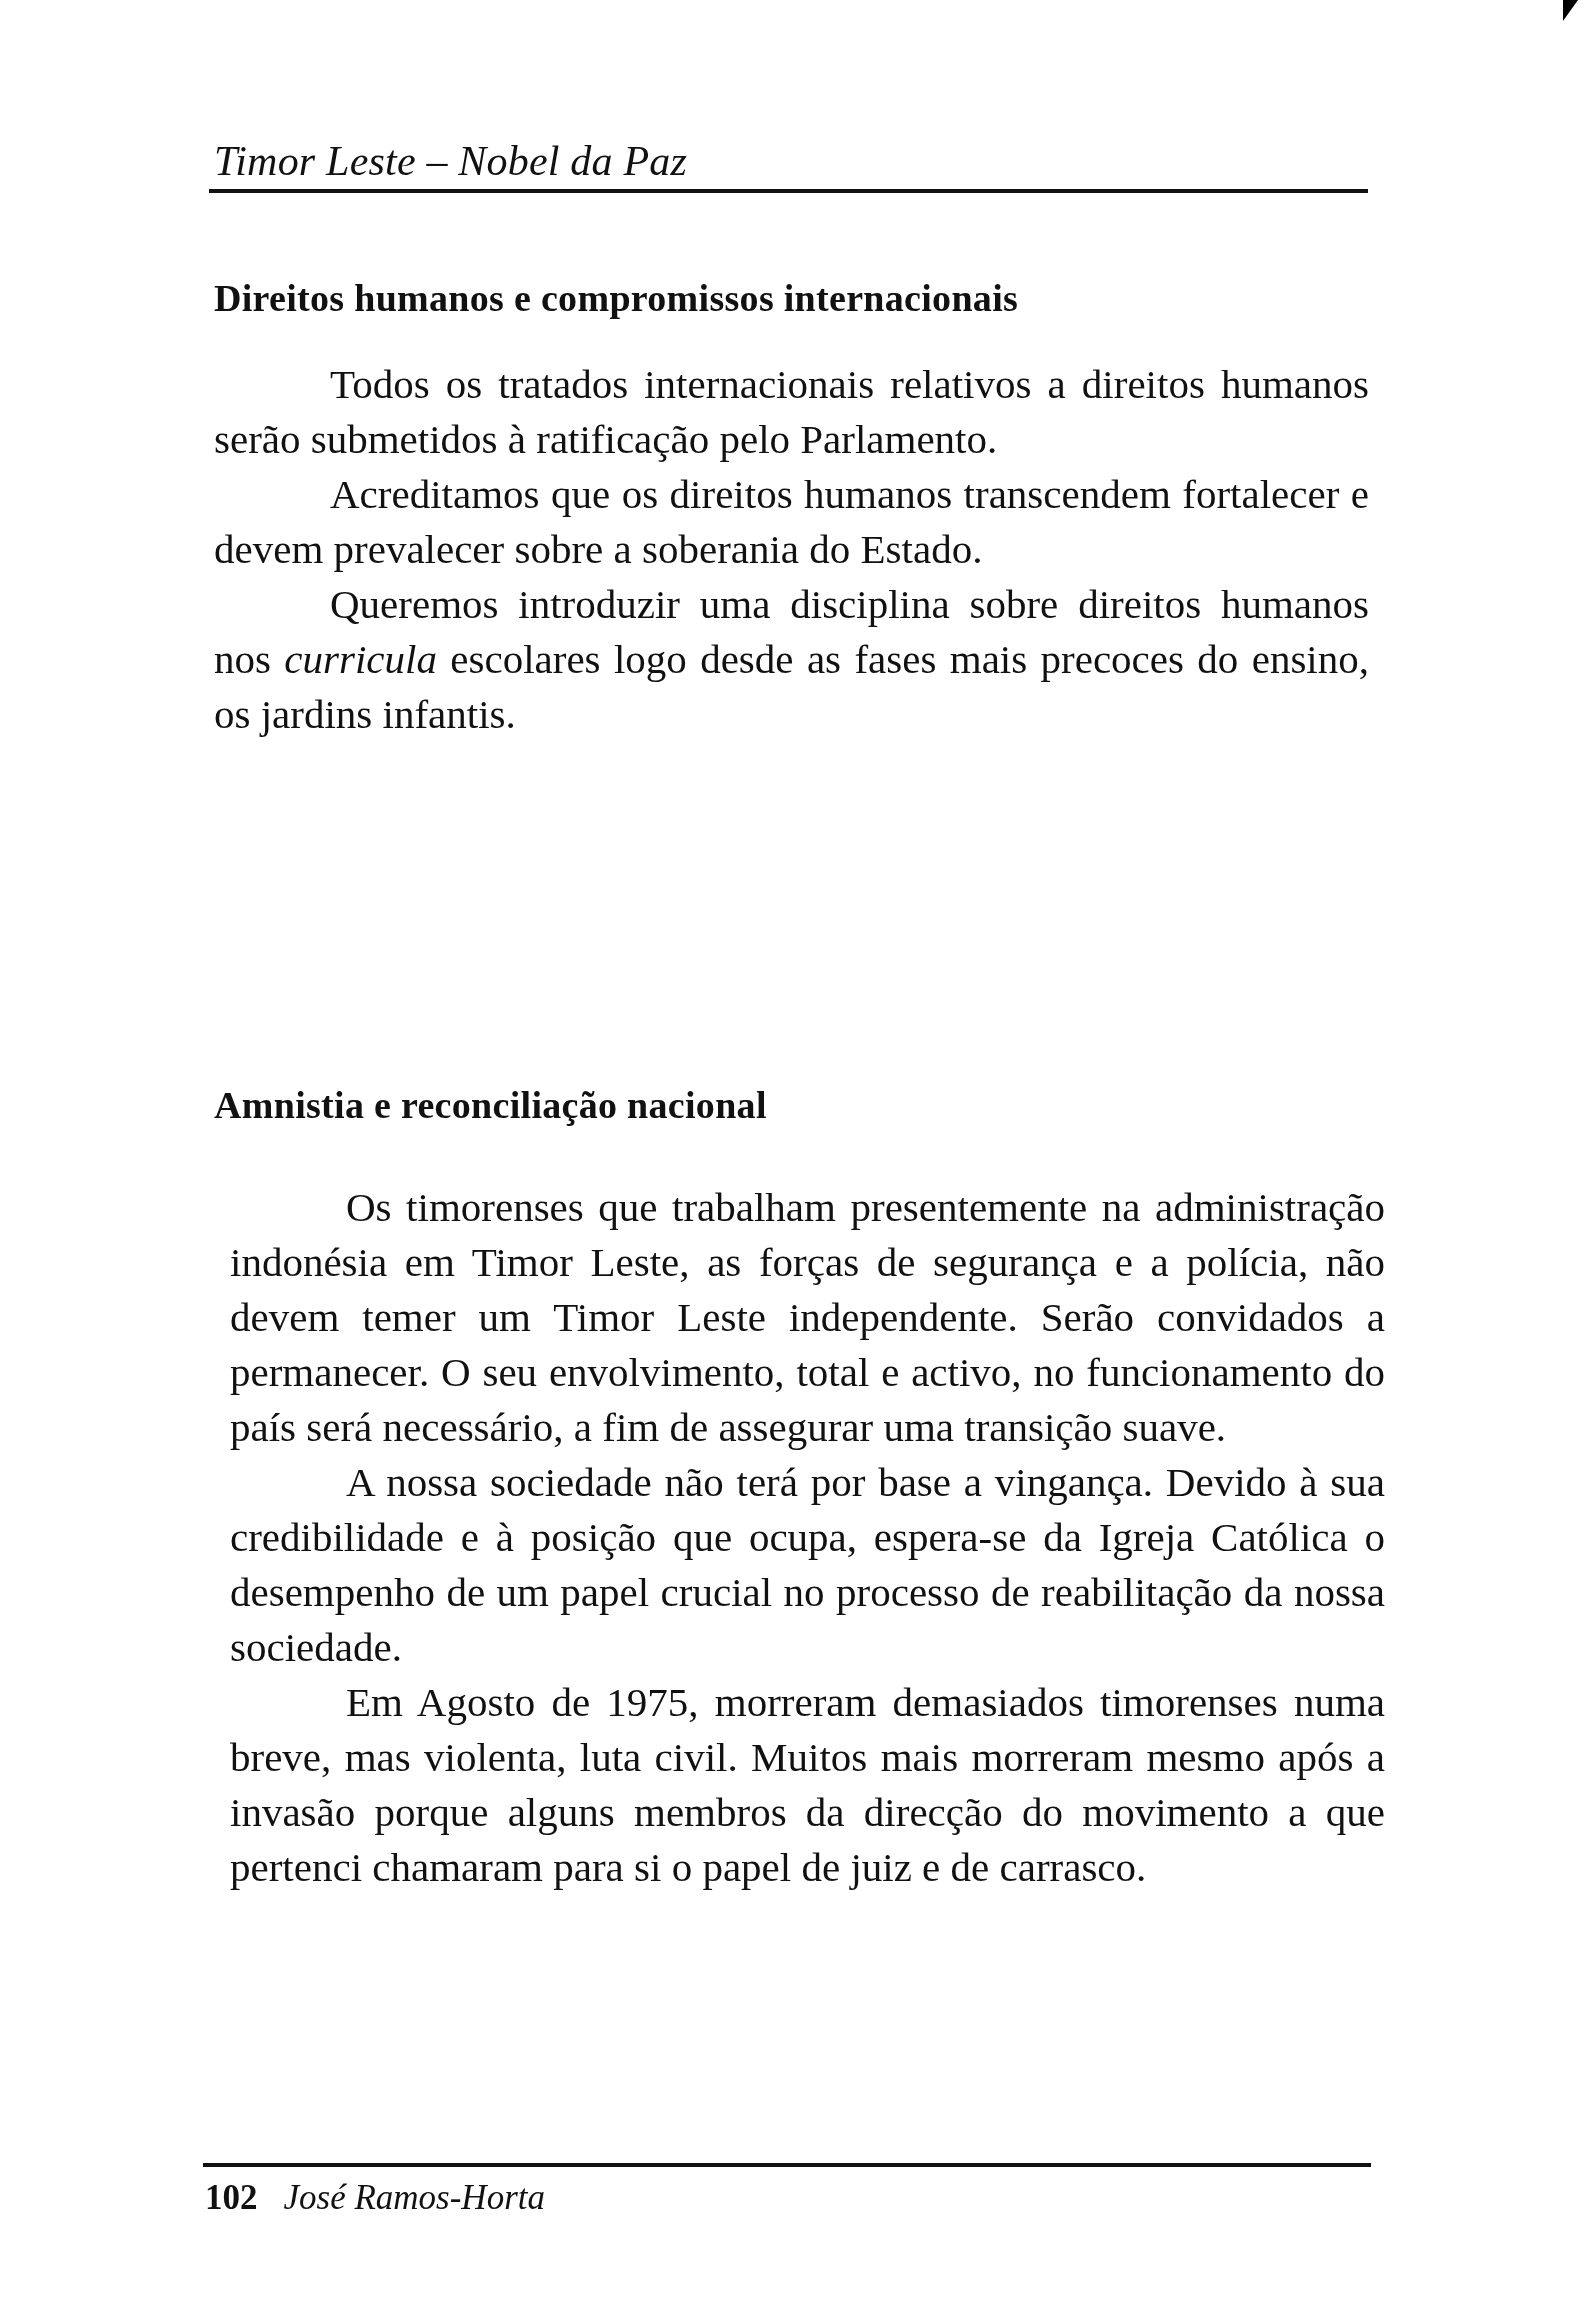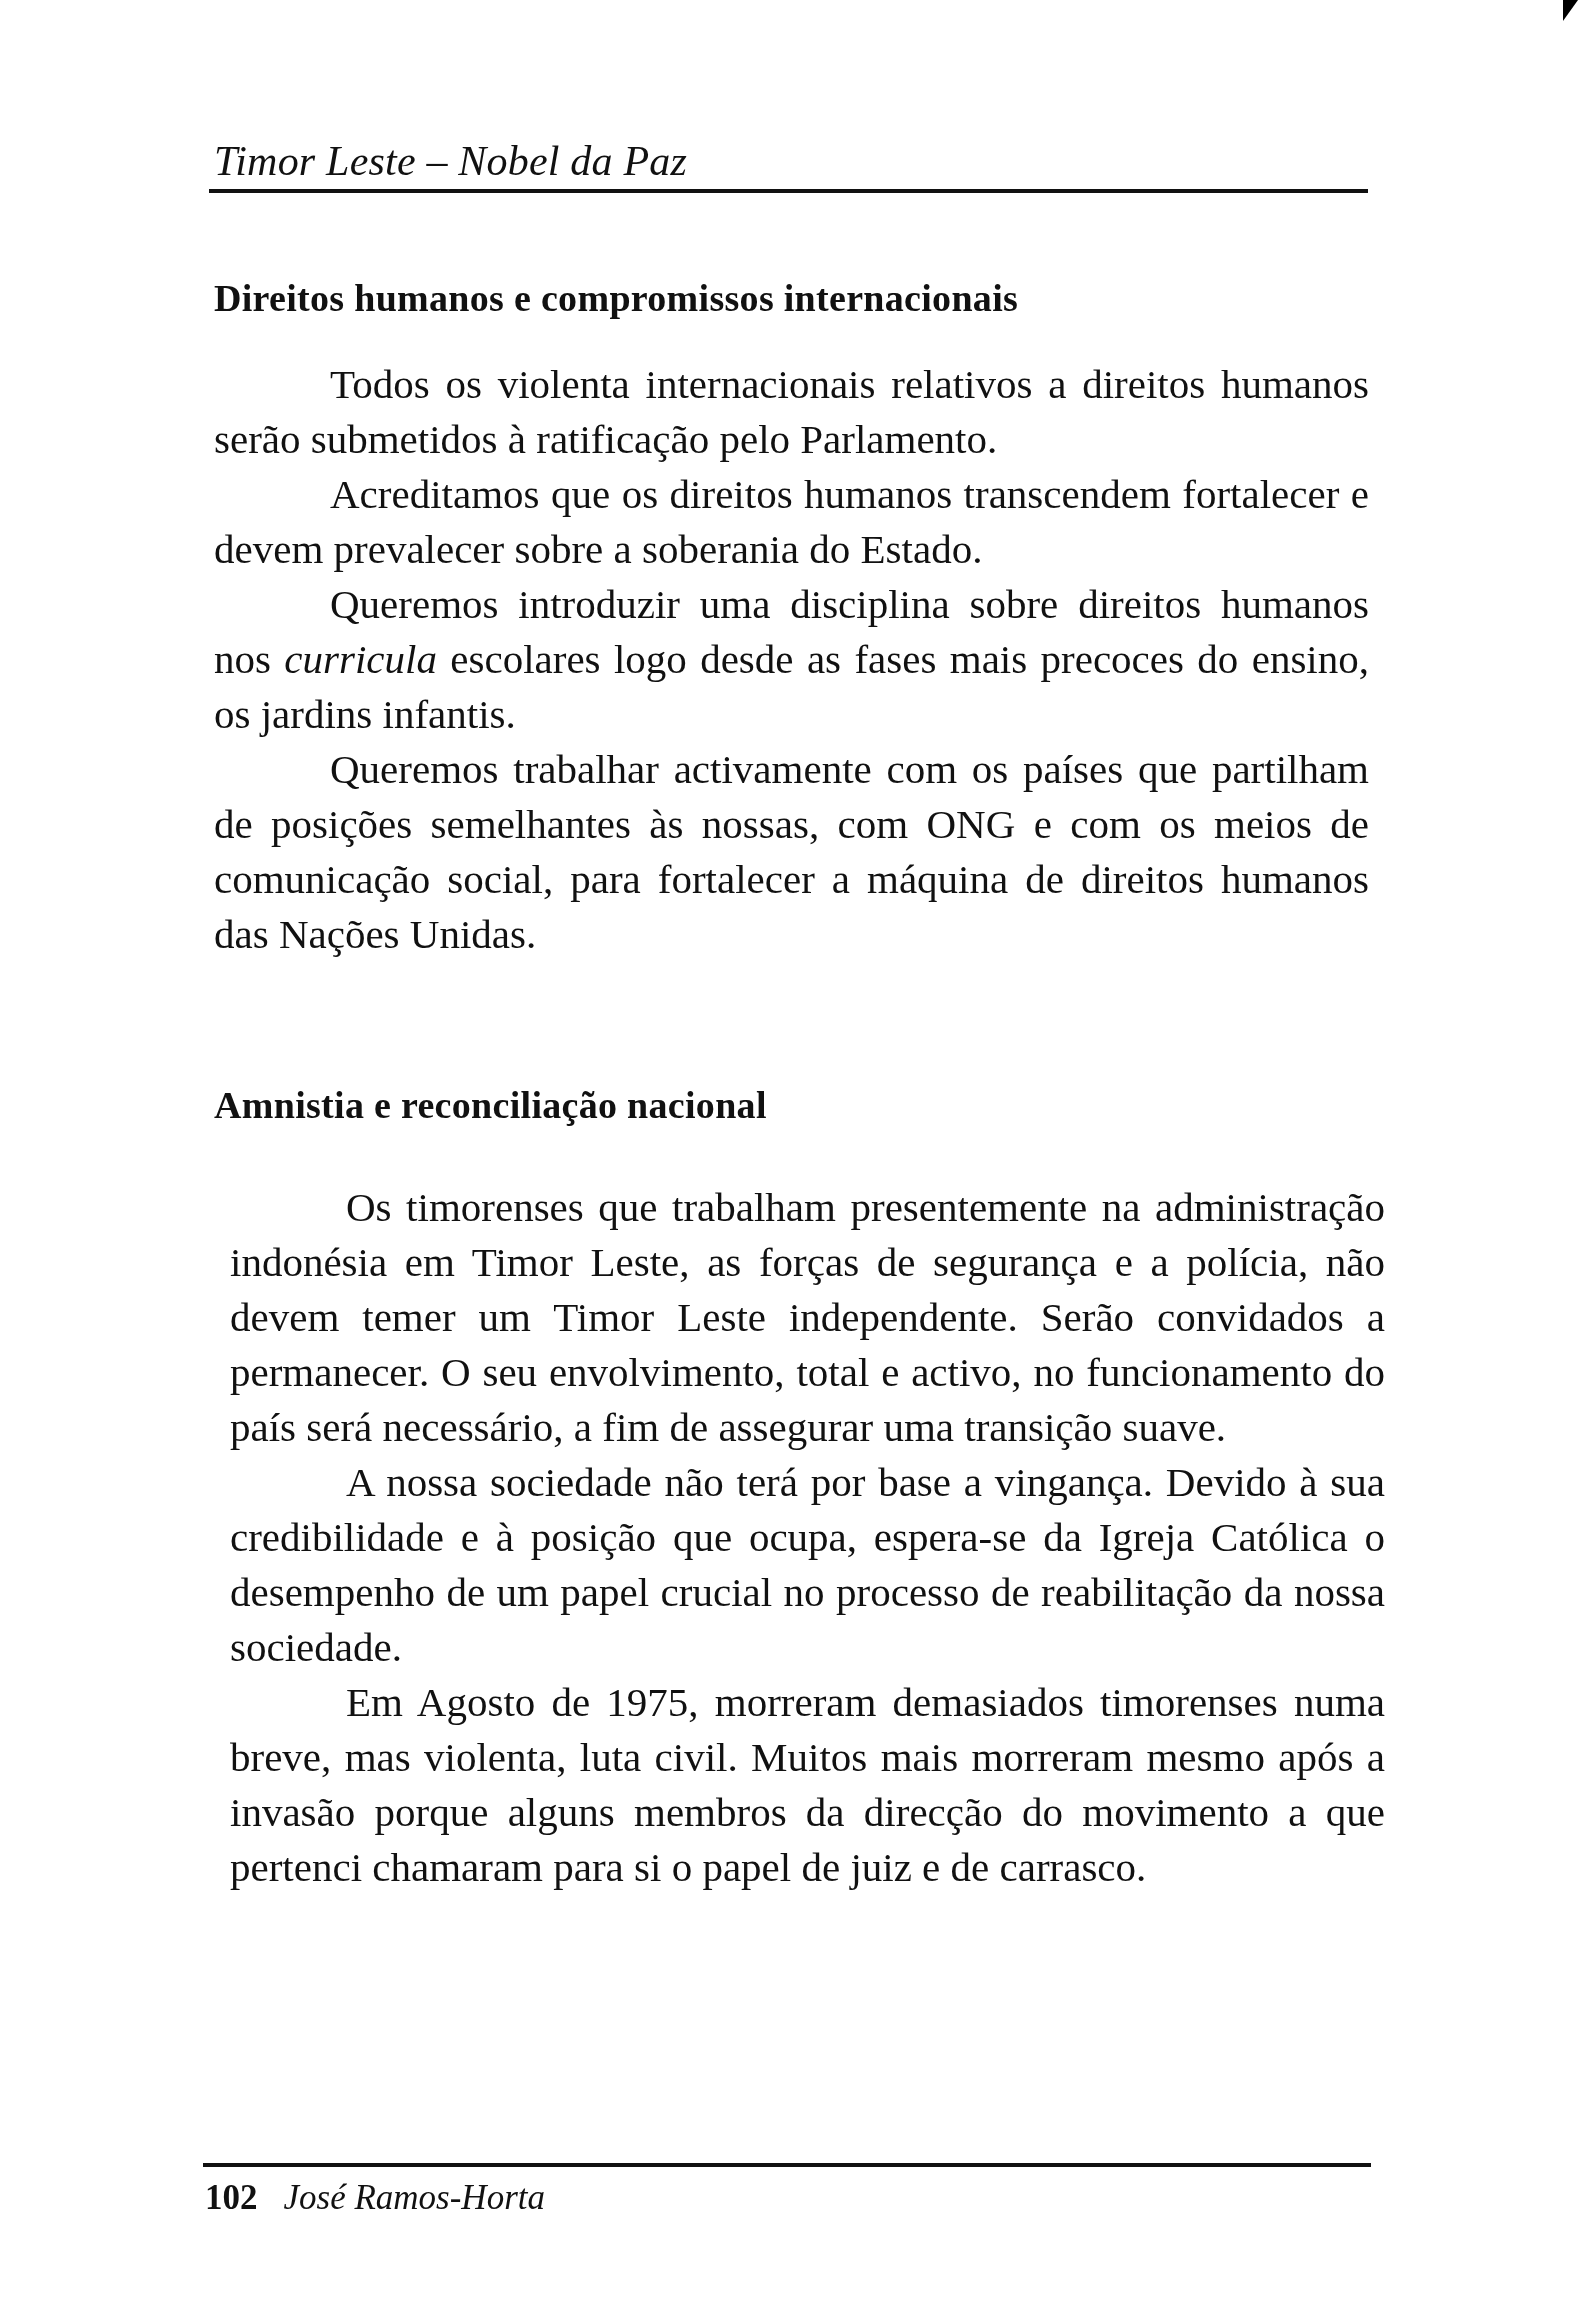--- a/index.html
+++ b/index.html
@@ -93,24 +93,23 @@
 <body>
 
 <div class="corner-mark"></div>
 
 <div class="running-header">Timor Leste – Nobel da Paz</div>
 <div class="header-rule"></div>
 
 <h2 class="section-heading" id="heading-1">Direitos humanos e compromissos internacionais</h2>
 
 <div class="text-block" id="block-1">
-  <p class="para">Todos os violenta internacionais relativos a direitos humanos serão submetidos à ratificação pelo Parlamento.</p>
+  <p class="para">Todos os tratados internacionais relativos a direitos humanos serão submetidos à ratificação pelo Parlamento.</p>
   <p class="para">Acreditamos que os direitos humanos transcendem fortalecer e devem prevalecer sobre a soberania do Estado.</p>
   <p class="para"><span>Queremos introduzir uma disciplina sobre direitos humanos nos </span><span class="ital">curricula</span><span> escolares logo desde as fases mais precoces do ensino, os jardins infantis.</span></p>
-  <p class="para">Queremos trabalhar activamente com os países que partilham de posições semelhantes às nossas, com ONG e com os meios de comunicação social, para fortalecer a máquina de direitos humanos das Nações Unidas.</p>
 </div>
 
 <h2 class="section-heading" id="heading-2">Amnistia e reconciliação nacional</h2>
 
 <div class="text-block" id="block-2">
   <p class="para">Os timorenses que trabalham presentemente na administração indonésia em Timor Leste, as forças de segurança e a polícia, não devem temer um Timor Leste independente. Serão convidados a permanecer. O seu envolvimento, total e activo, no funcionamento do país será necessário, a fim de assegurar uma transição suave.</p>
   <p class="para">A nossa sociedade não terá por base a vingança. Devido à sua credibilidade e à posição que ocupa, espera-se da Igreja Católica o desempenho de um papel crucial no processo de reabilitação da nossa sociedade.</p>
   <p class="para">Em Agosto de 1975, morreram demasiados timorenses numa breve, mas violenta, luta civil. Muitos mais morreram mesmo após a invasão porque alguns membros da direcção do movimento a que pertenci chamaram para si o papel de juiz e de carrasco.</p>
 </div>
 

